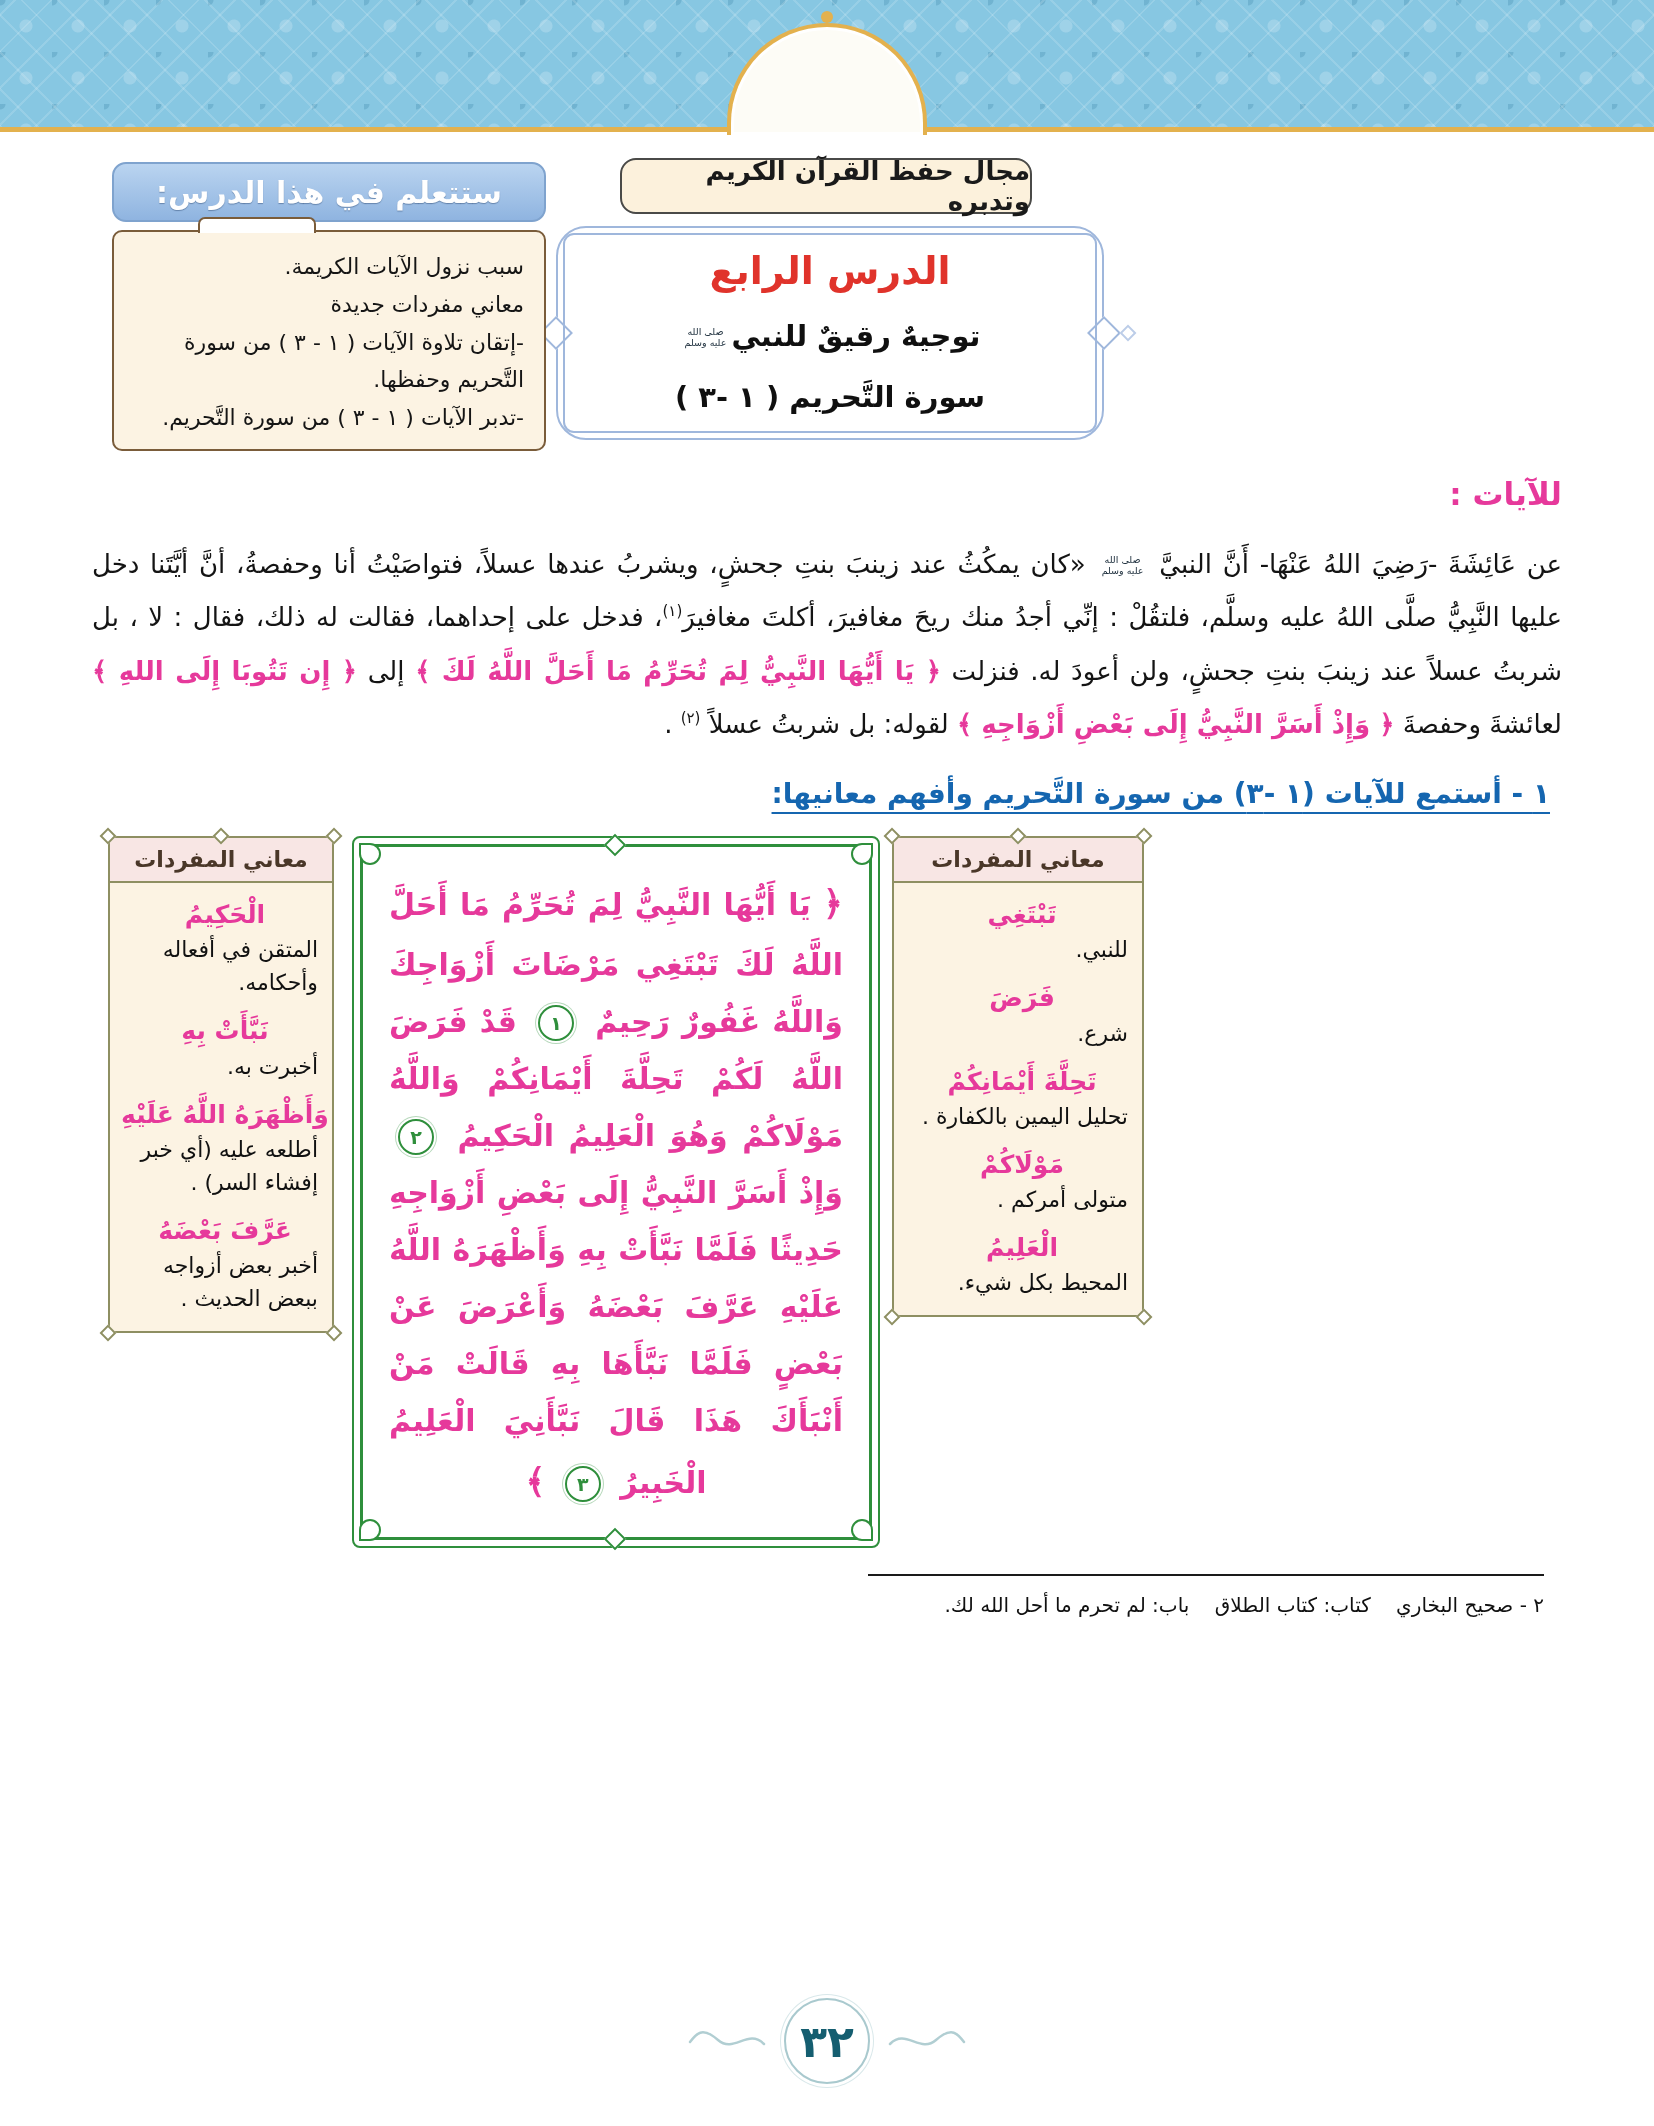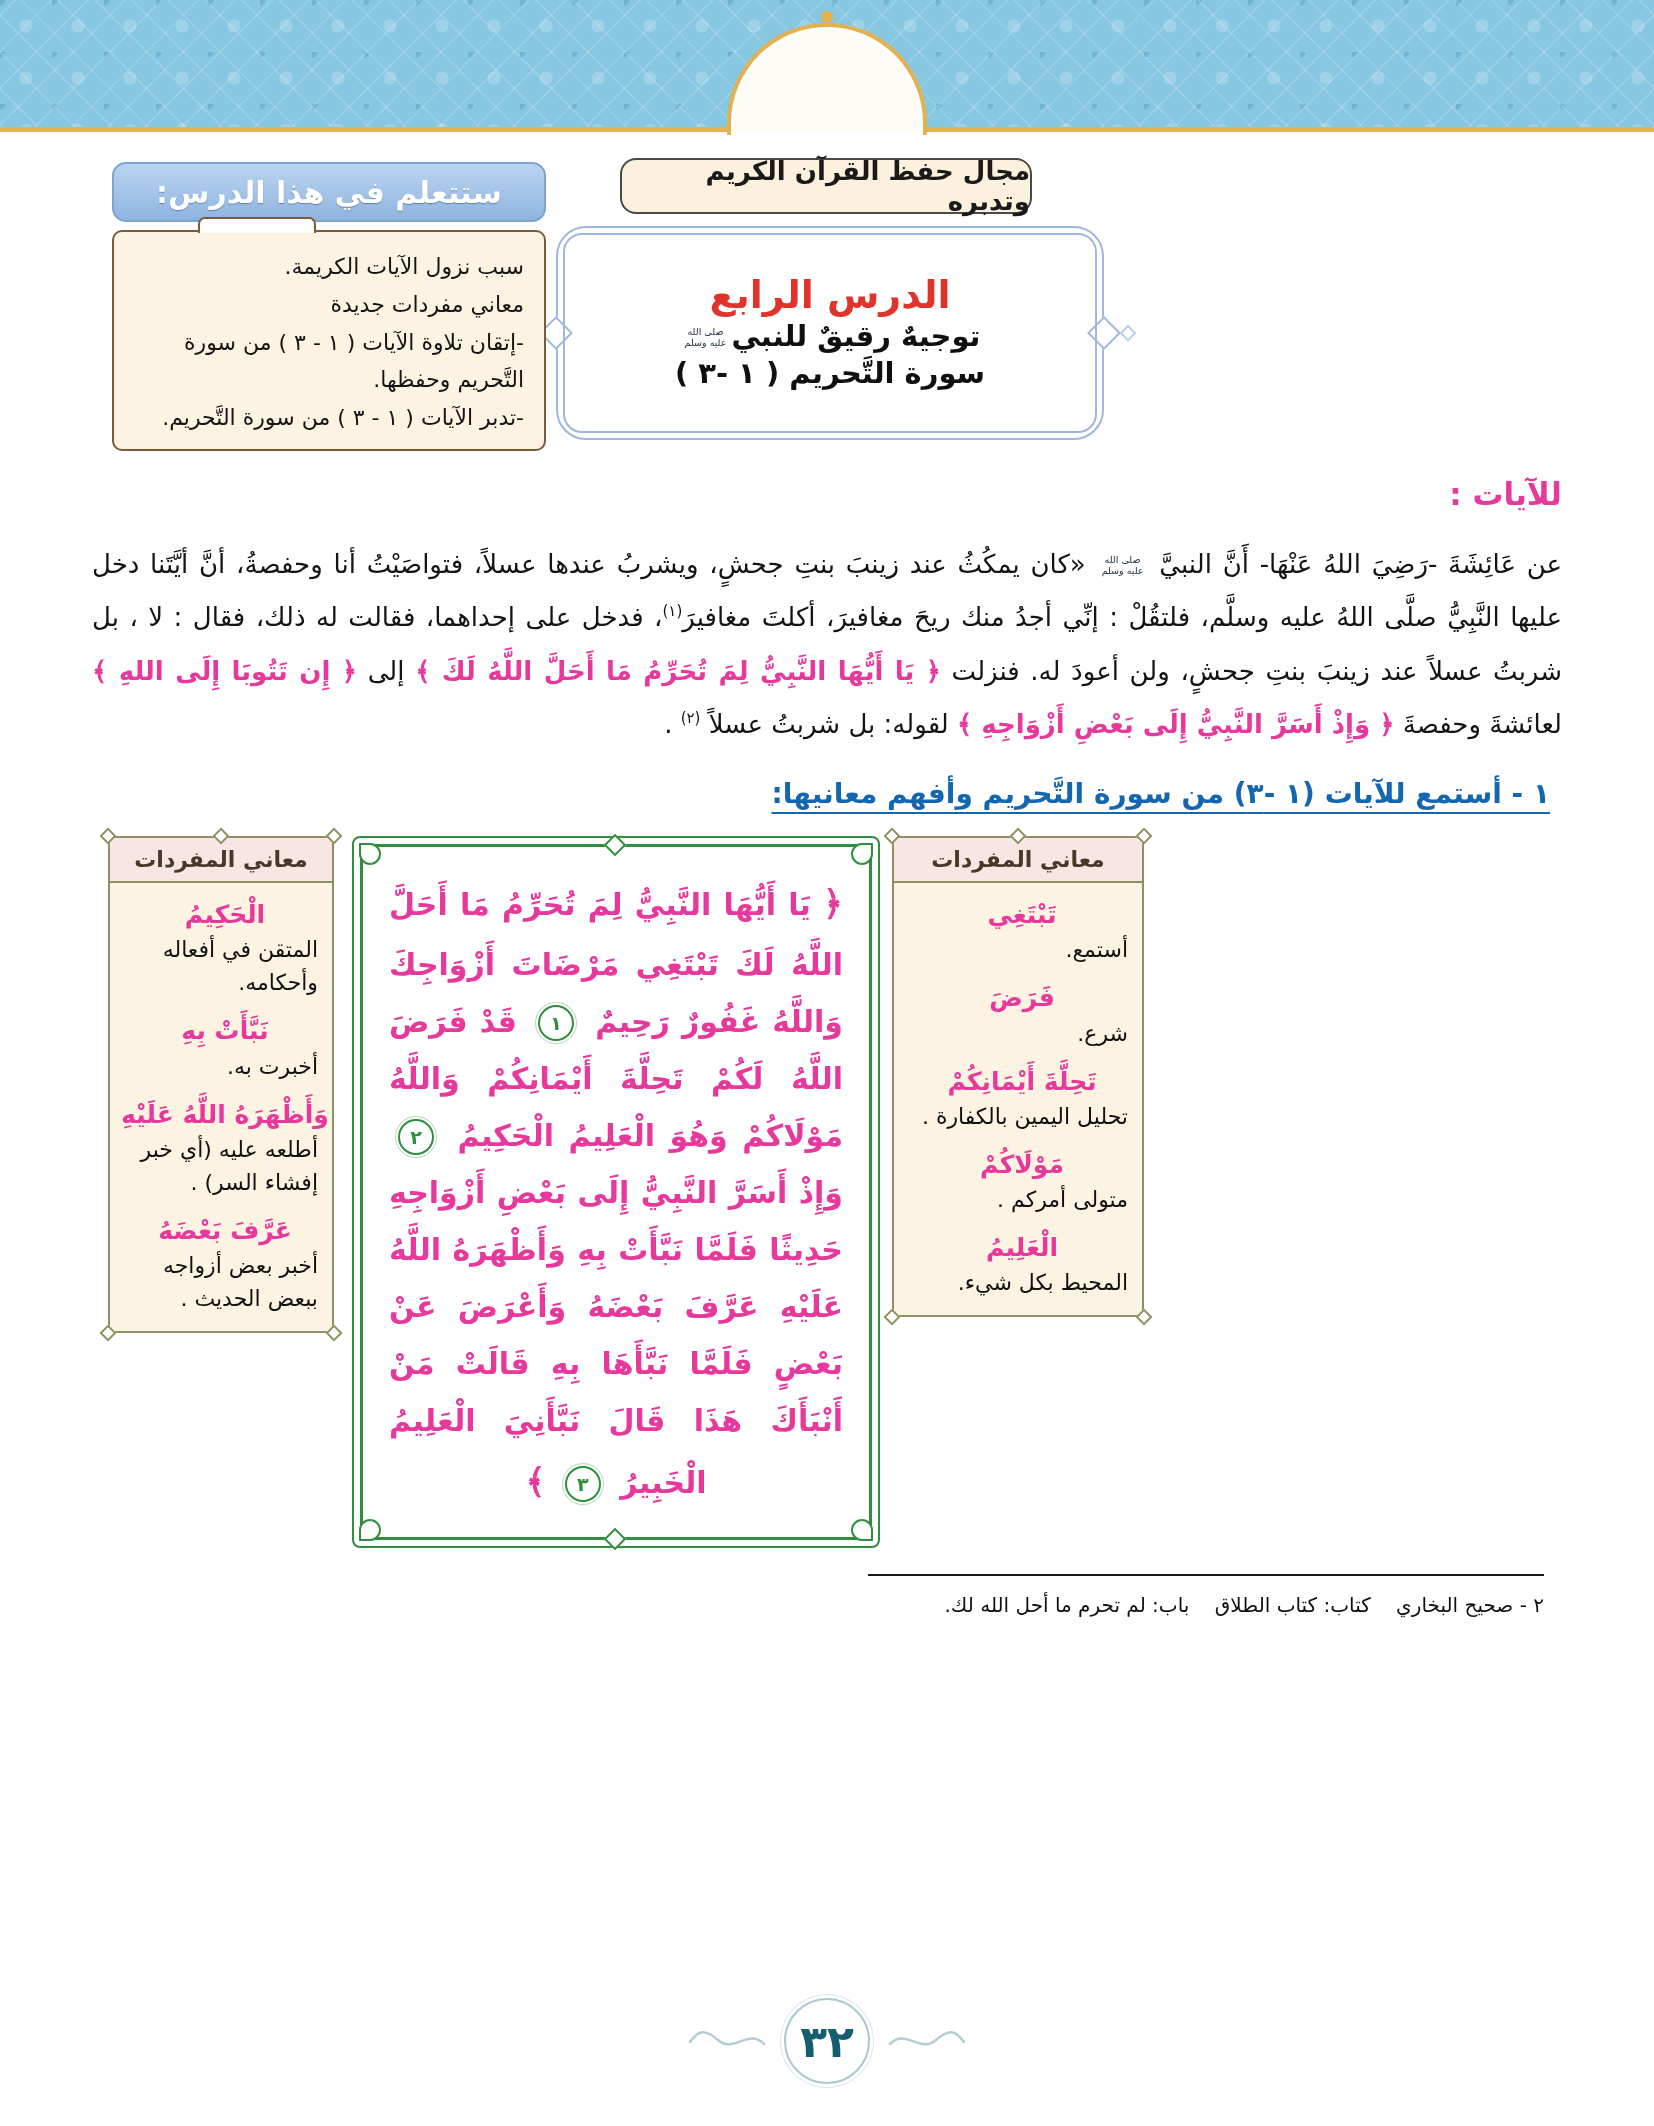--- a/index.html
+++ b/index.html
@@ -27,22 +27,22 @@
   
   .header-area{ position:relative; height:332px; }
 
   .domain-label{ position:absolute; left:620px; top:26px; width:412px; height:56px;
     background:#FCF1DC; border:2px solid #4A4A48; border-radius:16px;
     display:flex; align-items:center; justify-content:center;
     font-size:26px; font-weight:bold; color:#1a1a1a; }
 
   .lesson-frame{ position:absolute; left:556px; top:94px; width:548px; height:214px;
     border:2px solid #9FB7DC; border-radius:30px; background:#fff; }
-  .lesson-frame-inner{ position:absolute; inset:5px; border:2px solid #9FB7DC; border-radius:19px;
-    display:flex; flex-direction:column; align-items:center; justify-content:center; gap:2px; padding:8px 26px; }
+  .lesson-frame-inner{ position:absolute; inset:5px; border:2px solid #9FB7DC; border-radius:11px;
+    display:flex; flex-direction:column; align-items:center; justify-content:center; gap:26px; padding:8px 26px; }
   .knot{ position:absolute; top:50%; width:24px; height:24px; border:2px solid #9FB7DC; background:#fff;
     transform:translateY(-50%) rotate(45deg); }
   .knot.k-right{ right:-14px; } .knot.k-left{ left:-14px; }
   .knot2{ position:absolute; top:50%; width:12px; height:12px; border:2px solid #BCCDE8; background:#fff;
     transform:translateY(-50%) rotate(45deg); }
   .knot2.k-right{ right:-32px; } .knot2.k-left{ left:-32px; }
   .lesson-title{ color:#E0332B; font-size:38px; font-weight:bold; line-height:1.1; }
   .lesson-sub, .lesson-surah{ color:#101010; font-size:29px; font-weight:bold; line-height:1.2; }
 
   .saw{ display:inline-block; width:46px; font-size:9.5px; line-height:1.12; text-align:center;
@@ -167,21 +167,21 @@
   <div class="columns">
 
     <div class="vocab">
       <div class="corner c-tl"></div>
       <div class="corner c-tr"></div>
       <div class="corner c-bl"></div>
       <div class="corner c-br"></div>
       <div class="corner c-tc"></div>
       <div class="vocab-header">معاني المفردات</div>
       <div class="term">تَبْتَغِي</div>
-      <div class="def">أستمع.</div>
+      <div class="def">للنبي.</div>
       <div class="term">فَرَضَ</div>
       <div class="def">شرع.</div>
       <div class="term">تَحِلَّةَ أَيْمَانِكُمْ</div>
       <div class="def">تحليل اليمين بالكفارة .</div>
       <div class="term">مَوْلَاكُمْ</div>
       <div class="def">متولى أمركم .</div>
       <div class="term">الْعَلِيمُ</div>
       <div class="def">المحيط بكل شيء.</div>
     </div>
 

